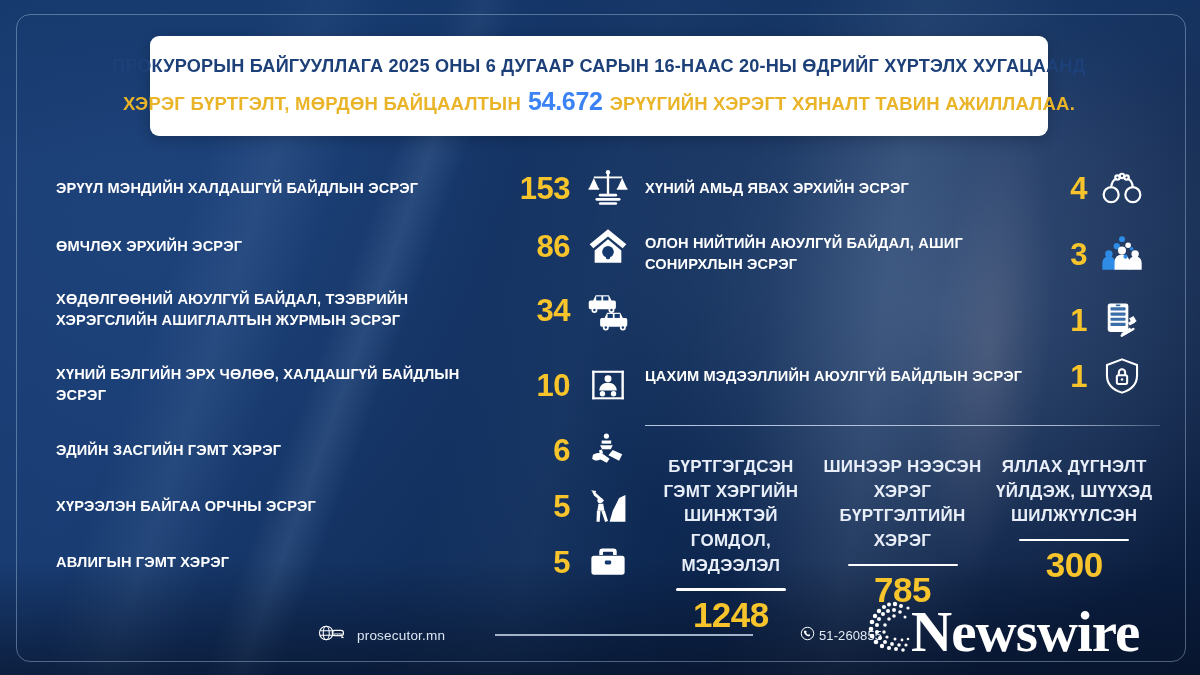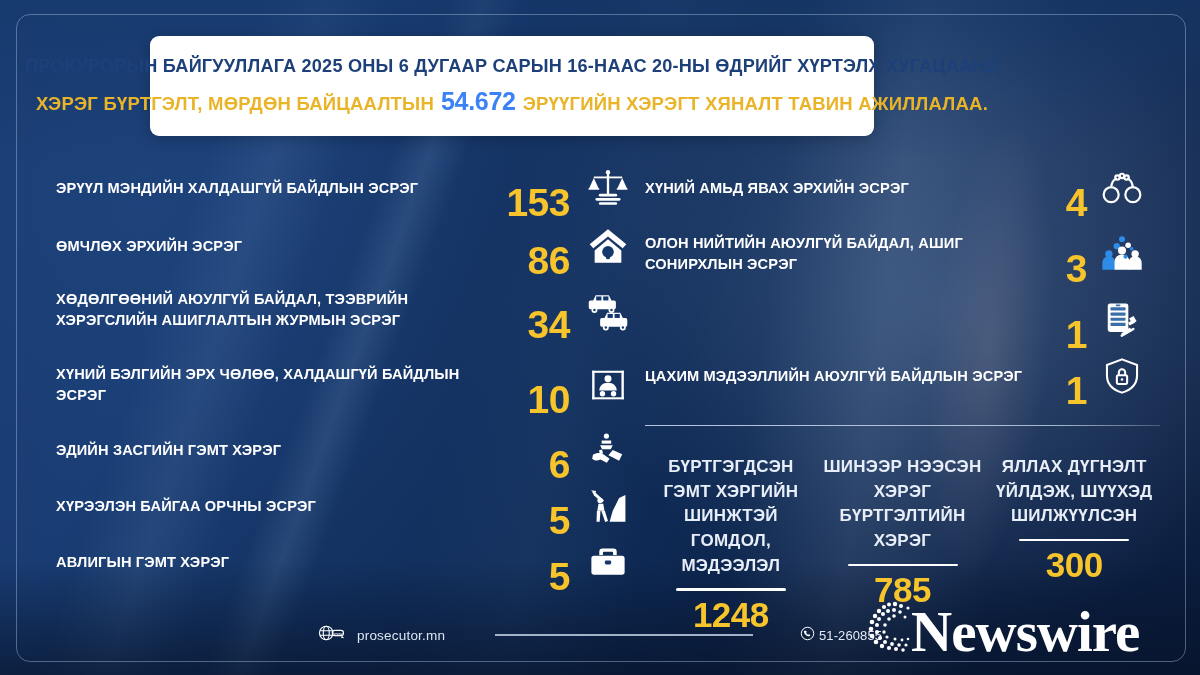--- a/index.html
+++ b/index.html
@@ -31,21 +31,21 @@
   .s6{left:0;top:0;width:1200px;height:160px;
       background:linear-gradient(180deg,rgba(20,55,105,.55) 0%,rgba(20,55,105,0) 100%);}
   .s7{left:0;top:560px;width:1200px;height:115px;
       background:linear-gradient(180deg,rgba(6,17,38,0) 0%,rgba(6,17,38,.65) 100%);}
 
   .frame{position:absolute;left:16px;top:14px;width:1168px;height:646px;
     border:1px solid rgba(175,200,230,.42);border-radius:14px;pointer-events:none;}
 
   
   .banner{
-    position:absolute;left:150px;top:36px;width:724px;height:100px;
+    position:absolute;left:150px;top:36px;width:898px;height:100px;
     background:#ffffff;border-radius:9px;
     box-shadow:0 3px 14px rgba(0,0,0,.22);
     display:flex;flex-direction:column;align-items:center;justify-content:center;
     text-align:center;
   }
   .banner-l1{
     color:#1d4079;font-size:18.5px;font-weight:bold;letter-spacing:.2px;
     line-height:1.1;white-space:nowrap;transform:scaleX(.98);
   }
   .banner-l2{
@@ -55,22 +55,22 @@
   .banner-big{color:#3b82f6;font-size:25px;font-weight:bold;letter-spacing:-.3px;}
 
   
   .col{position:absolute;}
   .row{position:absolute;display:flex;align-items:center;}
   .row .label{
     color:#ffffff;font-weight:bold;font-size:14.6px;line-height:1.42;
     letter-spacing:.15px;text-transform:uppercase;
   }
   .row .num{
-    color:#f7c52b;font-weight:bold;font-size:39px;line-height:1;
-    text-align:right;letter-spacing:-.5px;margin-top:14px;
+    color:#f7c52b;font-weight:bold;font-size:31px;line-height:1;
+    text-align:right;letter-spacing:-.5px;
   }
   .row .ico{display:flex;align-items:center;justify-content:center;}
   .ico svg{display:block;}
 
   
   #colL{left:56px;top:160px;width:560px;}
   #colL .row{left:0;width:560px;}
   #colL .label{position:absolute;left:0;top:50%;transform:translateY(-50%);width:420px;}
   #colL .num{position:absolute;left:418px;top:50%;transform:translateY(-50%);width:96px;}
   #colL .ico{position:absolute;left:530px;top:50%;transform:translateY(-50%);width:44px;height:44px;}

